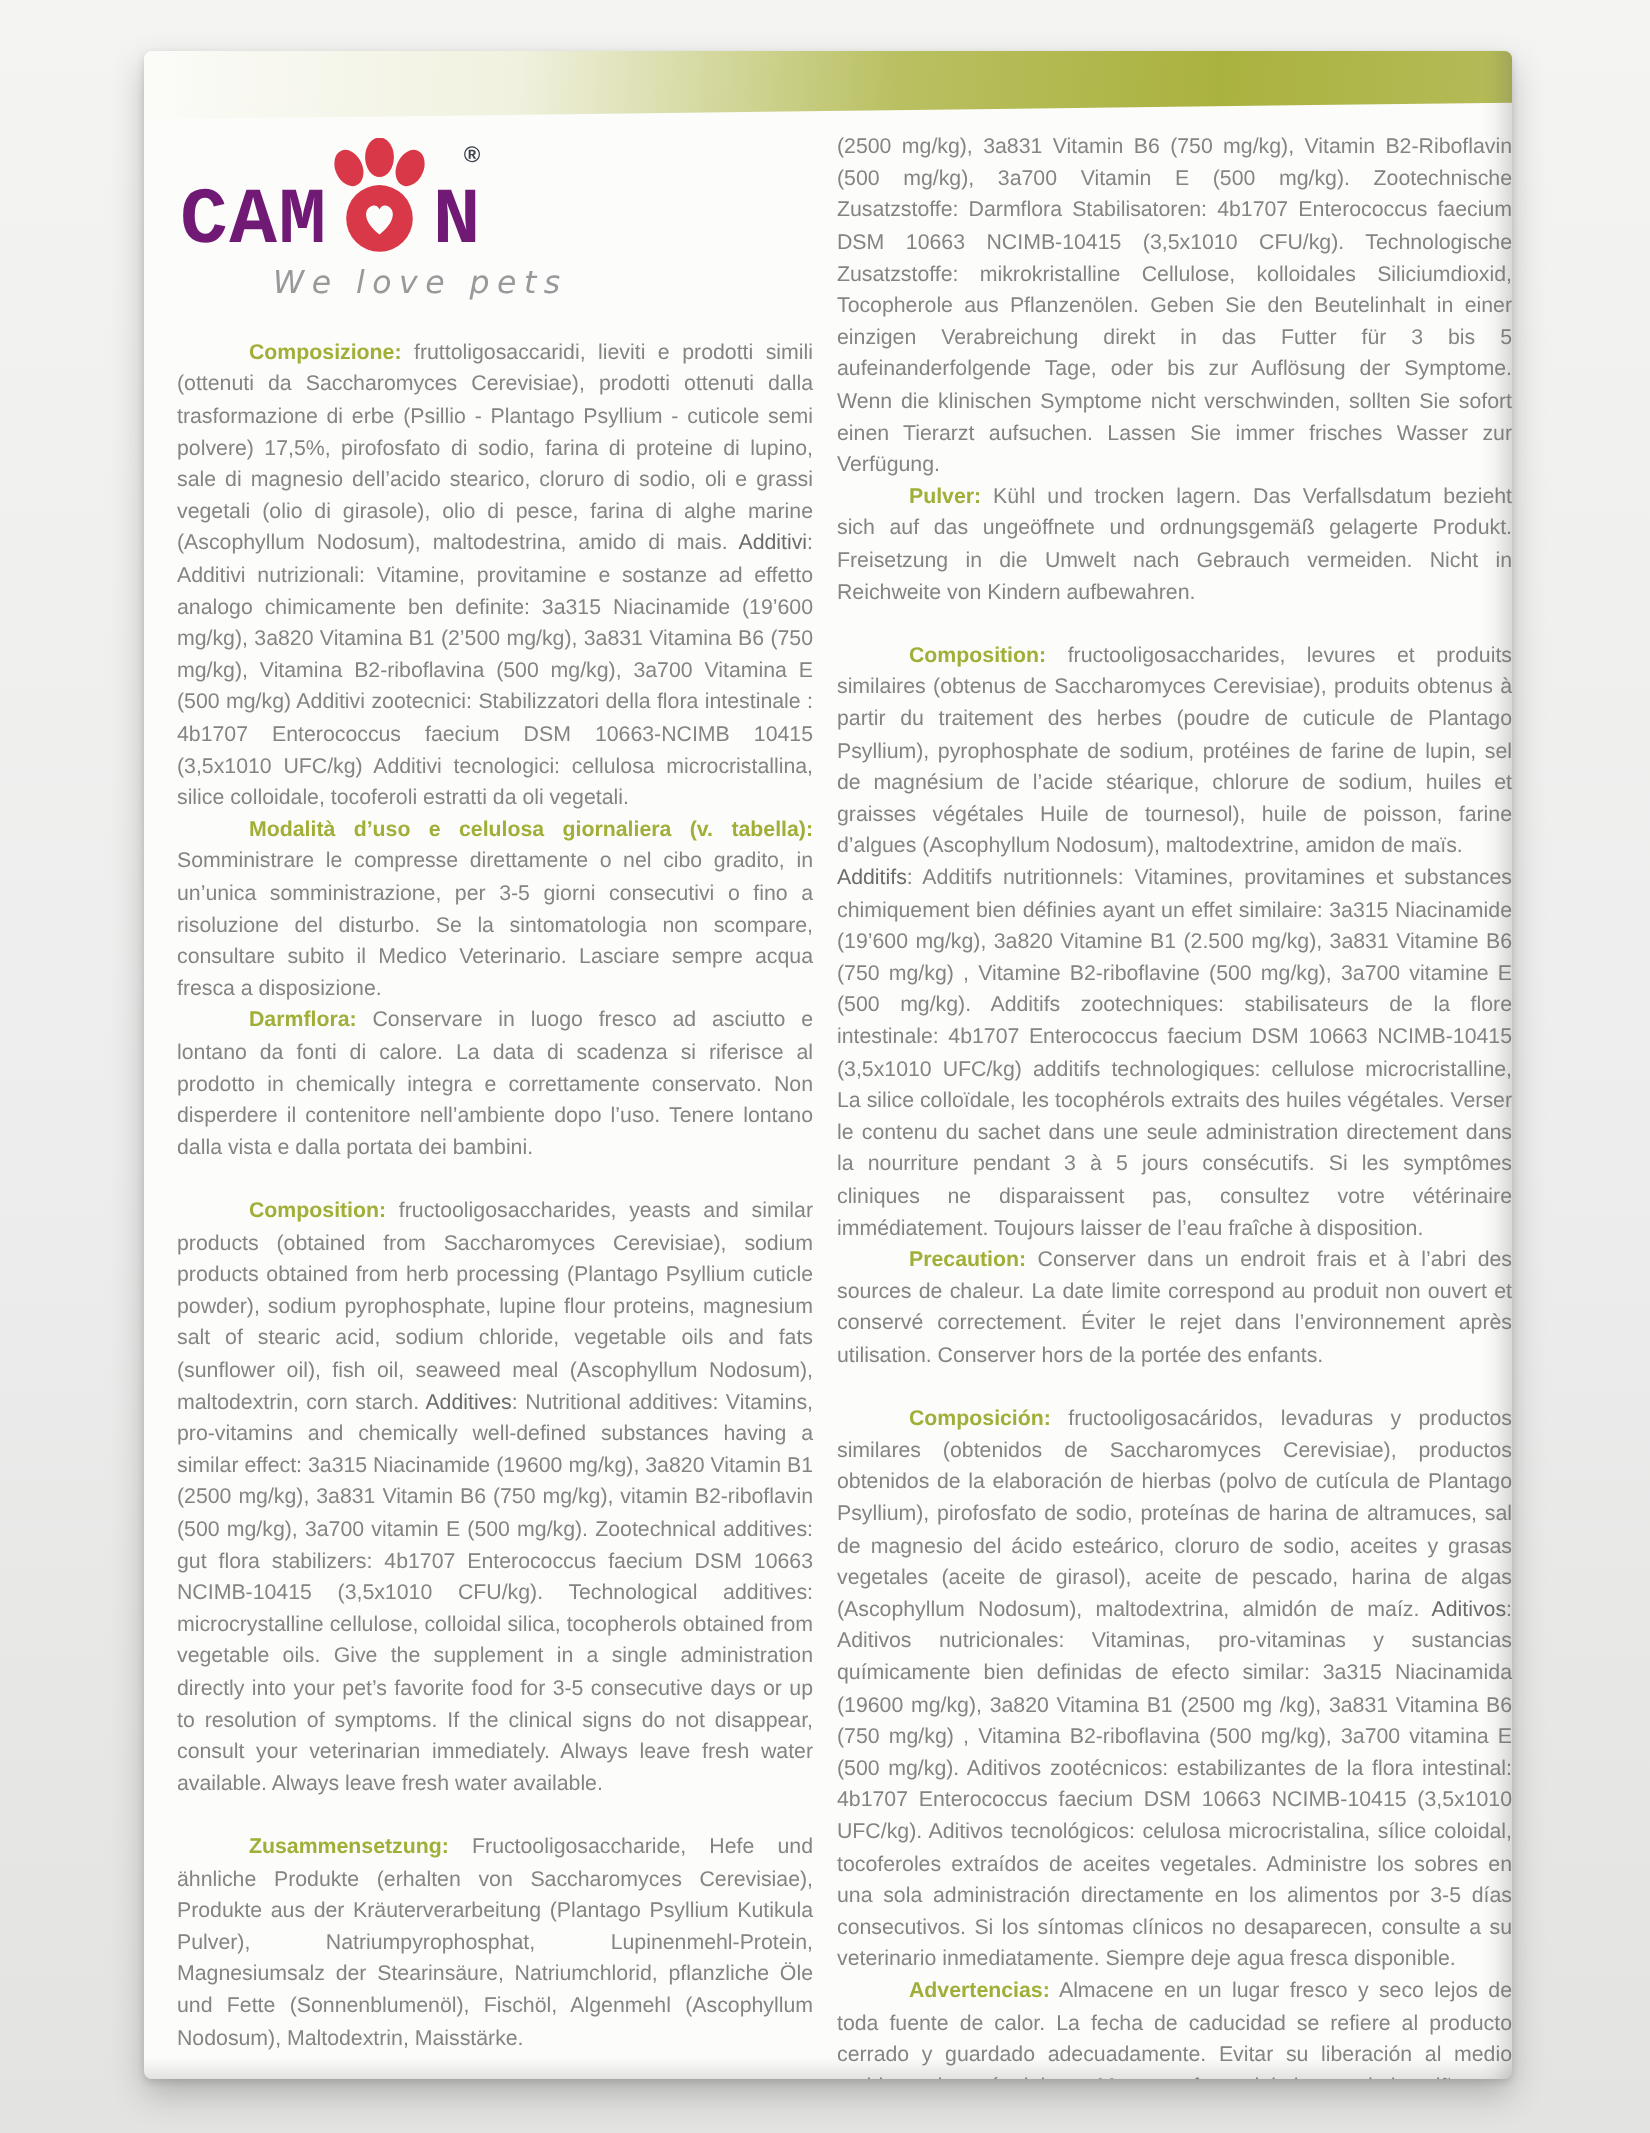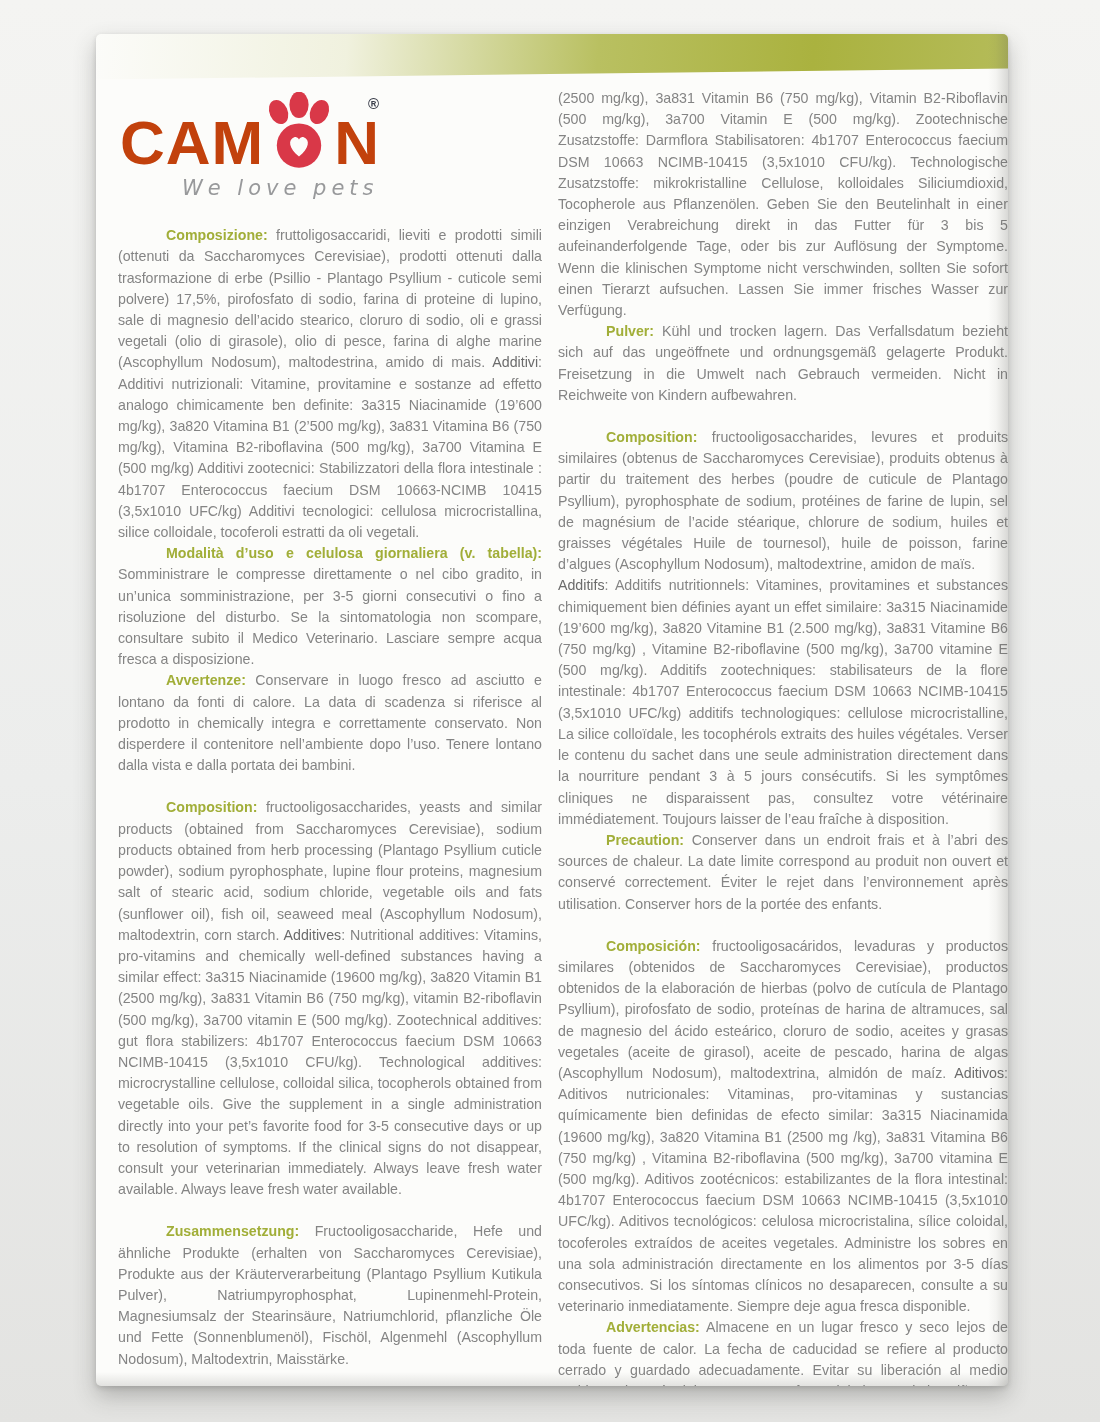--- a/index.html
+++ b/index.html
@@ -40,23 +40,23 @@
   .col-left{width:424px;flex:0 0 424px;}
   .col-right{width:450px;flex:0 0 450px;}
   .para{margin:0;}
   .para.gap{margin-top:21px;}
   .seg-green{color:#a1ae38;font-weight:bold;margin-left:48px;}
   .seg-bold{color:#6b6b6b;font-weight:normal;}
 
   .brand-logo{margin:2px 0 26px 2px;}
   .logo-line{display:flex;align-items:flex-end;height:84px;}
   .logo-word{
-    font-size:62px;font-weight:bold;color:#c2410c;
+    font-size:53px;font-weight:bold;color:#701a75;
     letter-spacing:1px;line-height:1;
-    font-family:Liberation Sans, sans-serif;
+    font-family:Liberation Mono, monospace;
   }
   .paw-wrap{display:inline-block;width:72px;height:84px;position:relative;margin:0 -1px;}
   .paw-wrap svg{position:absolute;bottom:-6px;left:0;}
   .logo-reg{font-size:15px;color:#3d414d;vertical-align:top;position:relative;top:-60px;left:-12px;font-weight:bold;}
   .brand-tagline{
     margin:4px 0 0 62px;
     font-size:21px;color:#98999b;
     letter-spacing:5px;font-style:italic;
     font-family:"DejaVu Sans","Liberation Sans",sans-serif;
   }
@@ -87,21 +87,21 @@
             </svg>
           </span>
           <span class="logo-word">N</span>
           <span class="logo-reg">®</span>
         </div>
         <div class="brand-tagline">We love pets</div>
       </div>
 
     <p class="para"><span class="seg-green">Composizione:</span><span> fruttoligosaccaridi, lieviti e prodotti simili (ottenuti da Saccharomyces Cerevisiae), prodotti ottenuti dalla trasformazione di erbe (Psillio - Plantago Psyllium - cuticole semi polvere) 17,5%, pirofosfato di sodio, farina di proteine di lupino, sale di magnesio dell’acido stearico, cloruro di sodio, oli e grassi vegetali (olio di girasole), olio di pesce, farina di alghe marine (Ascophyllum Nodosum), maltodestrina, amido di mais. </span><span class="seg-bold">Additivi</span><span>: Additivi nutrizionali: Vitamine, provitamine e sostanze ad effetto analogo chimicamente ben definite: 3a315 Niacinamide (19’600 mg/kg), 3a820 Vitamina B1 (2’500 mg/kg), 3a831 Vitamina B6 (750 mg/kg), Vitamina B2-riboflavina (500 mg/kg), 3a700 Vitamina E (500 mg/kg) Additivi zootecnici: Stabilizzatori della flora intestinale : 4b1707 Enterococcus faecium DSM 10663-NCIMB 10415 (3,5x1010 UFC/kg) Additivi tecnologici: cellulosa microcristallina, silice colloidale, tocoferoli estratti da oli vegetali.</span></p>
         <p class="para"><span class="seg-green">Modalità d’uso e celulosa giornaliera (v. tabella):</span><span> Somministrare le compresse direttamente o nel cibo gradito, in un’unica somministrazione, per 3-5 giorni consecutivi o fino a risoluzione del disturbo. Se la sintomatologia non scompare, consultare subito il Medico Veterinario.  Lasciare sempre acqua fresca a disposizione.</span></p>
-        <p class="para"><span class="seg-green">Avvertenze:</span><span> Conservare in luogo fresco ad asciutto e lontano da fonti di calore. La data di scadenza si riferisce al prodotto in chemically integra e correttamente conservato. Non disperdere il contenitore nell’ambiente dopo l’uso. Tenere lontano dalla vista e dalla portata dei bambini.</span></p>
+        <p class="para"><span class="seg-green">Darmflora:</span><span> Conservare in luogo fresco ad asciutto e lontano da fonti di calore. La data di scadenza si riferisce al prodotto in chemically integra e correttamente conservato. Non disperdere il contenitore nell’ambiente dopo l’uso. Tenere lontano dalla vista e dalla portata dei bambini.</span></p>
         <p class="para gap"><span class="seg-green">Composition:</span><span> fructooligosaccharides, yeasts and similar products (obtained from Saccharomyces Cerevisiae), sodium products obtained from herb processing (Plantago Psyllium cuticle powder), sodium pyrophosphate, lupine flour proteins, magnesium salt of stearic acid, sodium chloride, vegetable oils and fats (sunflower oil), fish oil, seaweed meal (Ascophyllum Nodosum), maltodextrin, corn starch. </span><span class="seg-bold">Additives</span><span>: Nutritional additives: Vitamins, pro-vitamins and chemically well-defined substances having a similar effect: 3a315 Niacinamide (19600 mg/kg), 3a820 Vitamin B1 (2500 mg/kg), 3a831 Vitamin B6 (750 mg/kg), vitamin B2-riboflavin (500 mg/kg), 3a700 vitamin E (500 mg/kg). Zootechnical additives: gut flora stabilizers: 4b1707 Enterococcus faecium DSM 10663 NCIMB-10415 (3,5x1010 CFU/kg). Technological additives: microcrystalline cellulose, colloidal silica, tocopherols obtained from vegetable oils. Give the supplement in a single administration directly into your pet’s favorite food for 3-5 consecutive days or up to resolution of symptoms. If the clinical signs do not disappear, consult your veterinarian immediately. Always leave fresh water available. Always leave fresh water available.</span></p>
         <p class="para gap"><span class="seg-green">Zusammensetzung:</span><span> Fructooligosaccharide, Hefe und ähnliche Produkte (erhalten von Saccharomyces Cerevisiae), Produkte aus der Kräuterverarbeitung (Plantago Psyllium Kutikula Pulver), Natriumpyrophosphat, Lupinenmehl-Protein, Magnesiumsalz der Stearinsäure, Natriumchlorid, pflanzliche Öle und Fette (Sonnenblumenöl), Fischöl, Algenmehl (Ascophyllum Nodosum), Maltodextrin, Maisstärke. </span></p>
       </div>
 
     <div class="col col-right">
 
     <p class="para"><span>(2500 mg/kg), 3a831 Vitamin B6 (750 mg/kg), Vitamin B2-Riboflavin (500 mg/kg), 3a700 Vitamin E (500 mg/kg). Zootechnische Zusatzstoffe: Darmflora Stabilisatoren: 4b1707 Enterococcus faecium DSM 10663 NCIMB-10415 (3,5x1010  CFU/kg). Technologische Zusatzstoffe: mikrokristalline Cellulose, kolloidales Siliciumdioxid, Tocopherole aus Pflanzenölen. Geben Sie den Beutelinhalt in einer einzigen Verabreichung direkt in das Futter für 3 bis 5 aufeinanderfolgende Tage, oder bis zur Auflösung der Symptome. Wenn die klinischen Symptome nicht verschwinden, sollten Sie sofort einen Tierarzt aufsuchen. Lassen Sie immer frisches Wasser zur Verfügung.</span></p>
         <p class="para"><span class="seg-green">Pulver:</span><span> Kühl und trocken lagern. Das Verfallsdatum bezieht sich auf das ungeöffnete und ordnungsgemäß gelagerte Produkt. Freisetzung in die Umwelt nach Gebrauch vermeiden. Nicht in Reichweite von Kindern aufbewahren.</span></p>
         <p class="para gap"><span class="seg-green">Composition:</span><span> fructooligosaccharides, levures et produits similaires (obtenus de Saccharomyces Cerevisiae), produits obtenus à partir du traitement des herbes (poudre de cuticule de Plantago Psyllium), pyrophosphate de sodium, protéines de farine de lupin, sel de magnésium de l’acide stéarique, chlorure de sodium, huiles et graisses végétales Huile de tournesol), huile de poisson, farine d’algues (Ascophyllum Nodosum), maltodextrine, amidon de maïs.</span></p>
         <p class="para"><span class="seg-bold">Additifs</span><span>: Additifs nutritionnels: Vitamines, provitamines et substances chimiquement bien définies ayant un effet similaire: 3a315 Niacinamide (19’600 mg/kg), 3a820 Vitamine B1 (2.500 mg/kg), 3a831 Vitamine B6 (750 mg/kg) , Vitamine B2-riboflavine (500 mg/kg), 3a700 vitamine E (500 mg/kg). Additifs zootechniques: stabilisateurs de la flore intestinale: 4b1707 Enterococcus faecium DSM 10663 NCIMB-10415 (3,5x1010 UFC/kg) additifs technologiques: cellulose microcristalline, La silice colloïdale, les tocophérols extraits des huiles végétales. Verser le contenu du sachet dans une seule administration directement dans la nourriture pendant 3 à 5 jours consécutifs. Si les symptômes cliniques ne disparaissent pas, consultez votre vétérinaire immédiatement. Toujours laisser de l’eau fraîche à disposition.</span></p>

